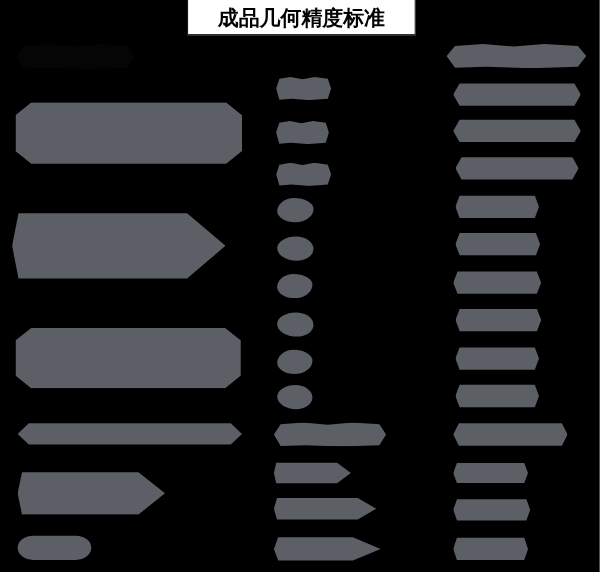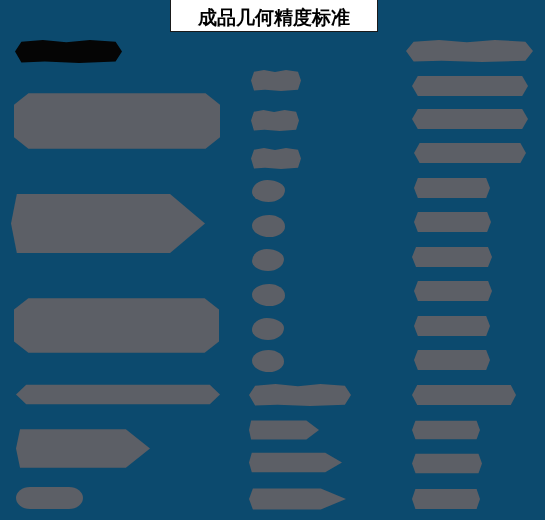--- a/index.html
+++ b/index.html
@@ -12,21 +12,21 @@
     background: #d2d9e0;
     font-family: "DejaVu Sans", sans-serif;
     overflow: hidden;
     position: relative;
   }
 
   #page {
     position: relative;
     width: 545px;
     height: 520px;
-    background: #0c4a6e;
+    background: #000000;
     overflow: hidden;
   }
 
   
   #title-box {
     position: absolute;
     left: 170px;
     top: -4px;
     width: 208px;
     height: 36px;

